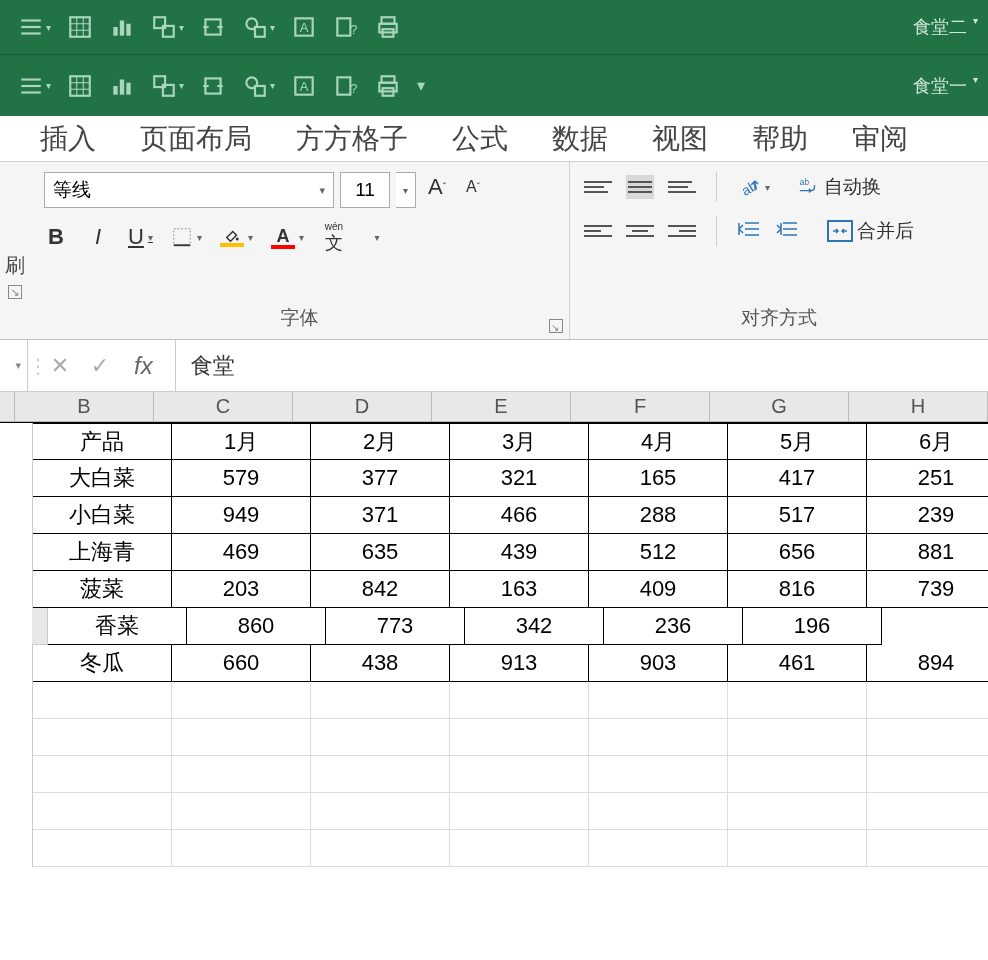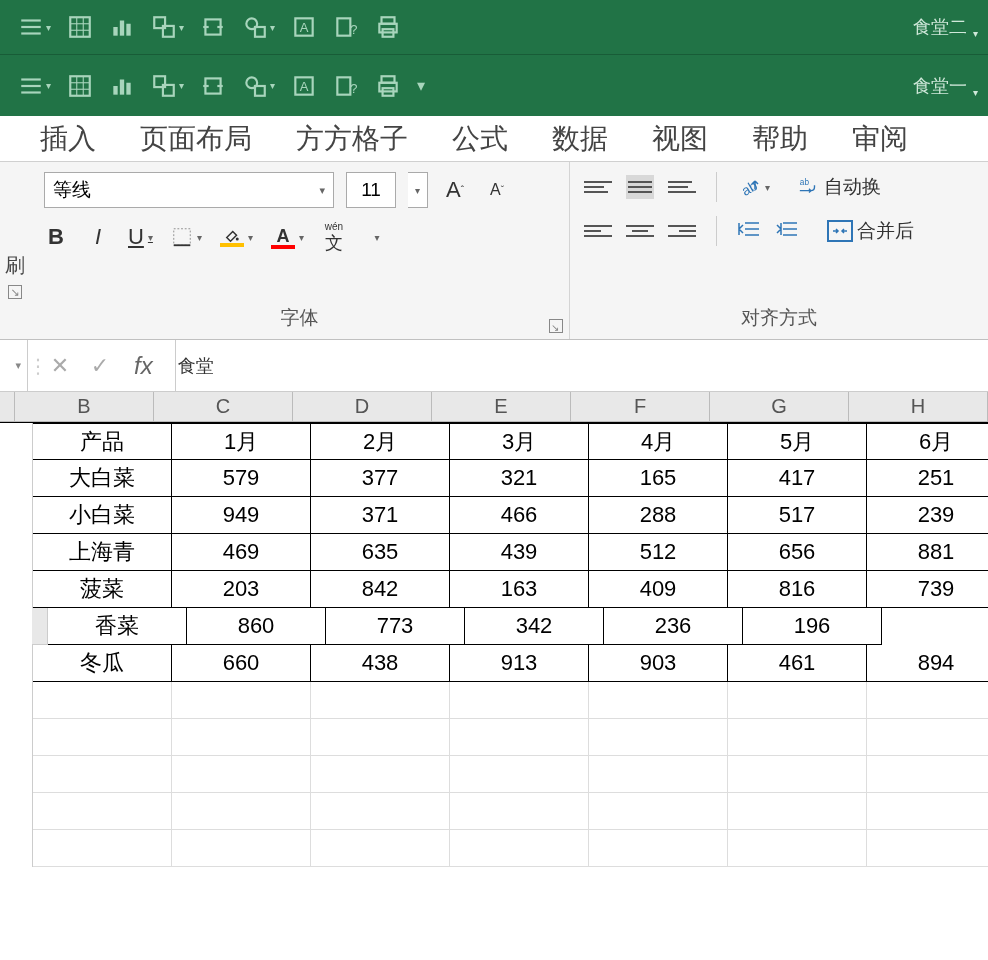--- a/index.html
+++ b/index.html
@@ -3,38 +3,38 @@
 <meta charset="utf-8">
 <style>
 * { margin: 0; padding: 0; box-sizing: border-box; }
 body { font-family: "Microsoft YaHei", sans-serif; background: #fff; width: 988px; overflow: hidden; }
 
 
 .topbar1, .topbar2 { background: #217346; display: flex; align-items: center; padding: 0 10px; }
 .topbar1 { height: 54px; }
 .topbar2 { height: 62px; border-top: 1px solid #185c37; }
 .topbar1 .tool, .topbar2 .tool { color: #a8d5bc; margin: 0 8px; display: inline-flex; align-items: center; cursor: pointer; }
-.topbar1 .label-right, .topbar2 .label-right { margin-left: auto; color: #d0e8da; font-size: 18px; display: flex; align-items: flex-end; gap: 4px; cursor: pointer; }
+.topbar1 .label-right, .topbar2 .label-right { margin-left: auto; color: #d0e8da; font-size: 18px; display: flex; align-items: flex-start; gap: 4px; cursor: pointer; }
 .icon-svg { width: 26px; height: 26px; }
 .dropdown-caret { font-size: 10px; margin-left: 2px; }
 
 
 .menubar { background: #fff; border-bottom: 1px solid #d0d0d0; height: 46px; display: flex; align-items: center; padding-left: 40px; }
 .menubar .tab { font-size: 28px; color: #444; margin-right: 44px; cursor: pointer; }
 
 
 .ribbon { background: #f5f5f5; display: flex; height: 178px; border-bottom: 1px solid #c0c0c0; }
 .ribbon-left-stub { width: 30px; display:flex; flex-direction:column; justify-content:flex-end; align-items:center; padding-bottom:40px; gap:6px; font-size:20px; color:#444;}
 .ribbon-group { border-right: 1px solid #d4d4d4; display: flex; flex-direction: column; padding: 10px 14px 4px 14px; position: relative; }
 .ribbon-group .group-body { flex: 1; display: flex; flex-direction: column; gap: 14px; }
 .ribbon-group .group-label { text-align: center; font-size: 19px; color: #555; padding: 4px 0; }
 .dialog-launcher { position: absolute; bottom: 6px; right: 6px; width: 14px; height: 14px; border: 1px solid #888; cursor: pointer; }
 .dialog-launcher::after { content: "↘"; font-size: 10px; position: relative; top: -3px; left: 1px; color: #888; }
 
-.font-row1 { display: flex; align-items: center; gap: 12px; }
+.font-row1 { display: flex; gap: 6px; }
 .font-name { width: 290px; height: 36px; border: 1px solid #aaa; background: #fff; font-size: 19px; padding: 0 8px; display: flex; align-items: center; justify-content: space-between; cursor: pointer; }
 .font-size { width: 50px; height: 36px; border: 1px solid #aaa; background: #fff; font-size: 19px; display: flex; align-items: center; justify-content: center; cursor: pointer; }
 .font-size-caret { width: 20px; height: 36px; border: 1px solid #aaa; border-left: none; background: #fff; display:flex; align-items:center; justify-content:center; cursor:pointer; font-size:10px; color:#666;}
 .size-btn { width: 30px; height: 30px; display: flex; align-items: center; justify-content: center; font-size: 20px; color: #333; cursor: pointer; }
 
 .font-row2 { display: flex; align-items: center; gap: 18px; }
 .font-btn { font-size: 22px; color: #333; cursor: pointer; display:flex; align-items:center; gap:2px; min-width:24px; justify-content:center; }
 .font-btn.bold { font-weight: bold; }
 .font-btn.italic { font-style: italic; }
 .font-btn.underline { text-decoration: underline; }
@@ -48,21 +48,21 @@
 .align-btn { width: 28px; height: 24px; cursor: pointer; display:flex; flex-direction:column; justify-content:center; gap:3px;}
 .align-btn span { height:2px; background:#555; display:block;}
 .merge-btn { display:flex; align-items:center; gap:4px; font-size:19px; color:#333; cursor:pointer; }
 
 
 .formula-bar { height: 52px; display: flex; align-items: center; border-bottom: 1px solid #ccc; background:#fff;}
 .name-box { width: 28px; border-right:1px solid #ccc; height:100%; display:flex; align-items:center; justify-content:flex-end; padding-right:6px; font-size:11px; color:#888; cursor:pointer;}
 .fb-sep { width:12px; text-align:center; color:#ccc; font-size:20px;}
 .fb-btn { width: 40px; text-align: center; font-size: 22px; color: #aaa; cursor: pointer; }
 .fx-label { font-style: italic; font-size: 24px; color: #666; padding: 0 14px; cursor:pointer;}
-.formula-input { flex: 1; font-size: 18px; color: #333; padding-left: 2px; height:100%; display:flex; align-items:center; border-left:1px solid #ccc; margin-left:8px;}
+.formula-input { flex: 1; font-size: 22px; color: #333; padding-left: 15px; height:100%; display:flex; align-items:center; border-left:1px solid #ccc; margin-left:8px;}
 
 
 .sheet { background:#fff; }
 .col-headers { display:flex; height:30px; background:#e8e8e8; border-bottom:1px solid #bbb;}
 .col-headers .stub { width:16px; border-right:1px solid #bbb; background:#e8e8e8; cursor:pointer;}
 .col-headers .ch { flex:0 0 139px; text-align:center; font-size:20px; color:#555; border-right:1px solid #bbb; display:flex; align-items:center; justify-content:center; cursor:pointer;}
 .data-row { display:flex; height:37px;padding-left:32px; }
 .data-row .stub { width:16px; border-right:1px solid #ccc; border-bottom:1px solid #ccc; background:#e8e8e8; cursor:pointer;}
 .data-row .cell { flex:0 0 139px; text-align:center; font-size:22px; display:flex; align-items:center; justify-content:center; cursor:cell; }
 .bordered .cell { border:1px solid #000; border-left:none; border-top:none;}

